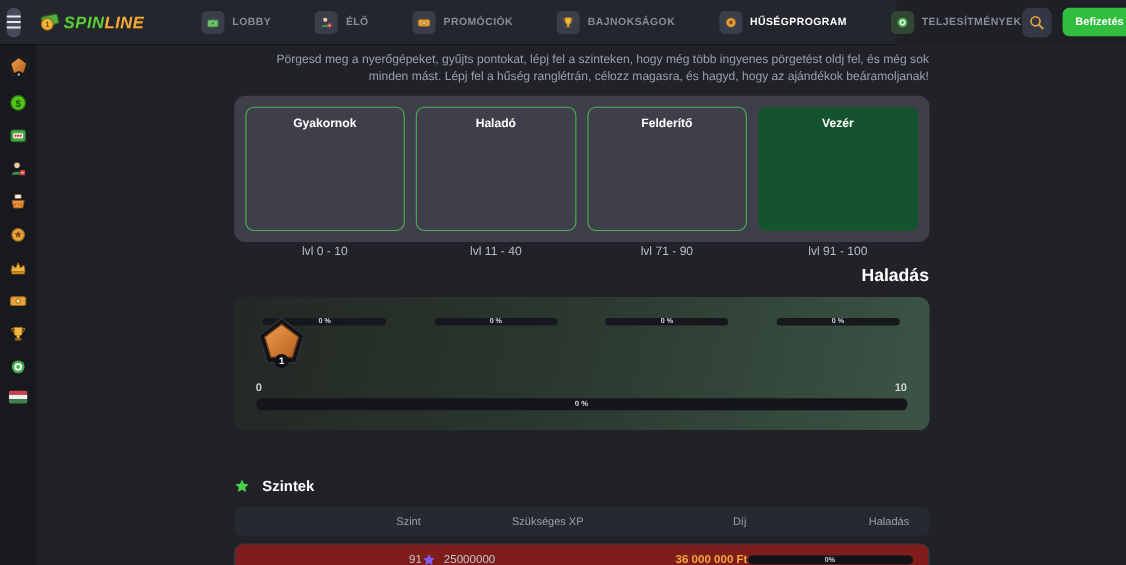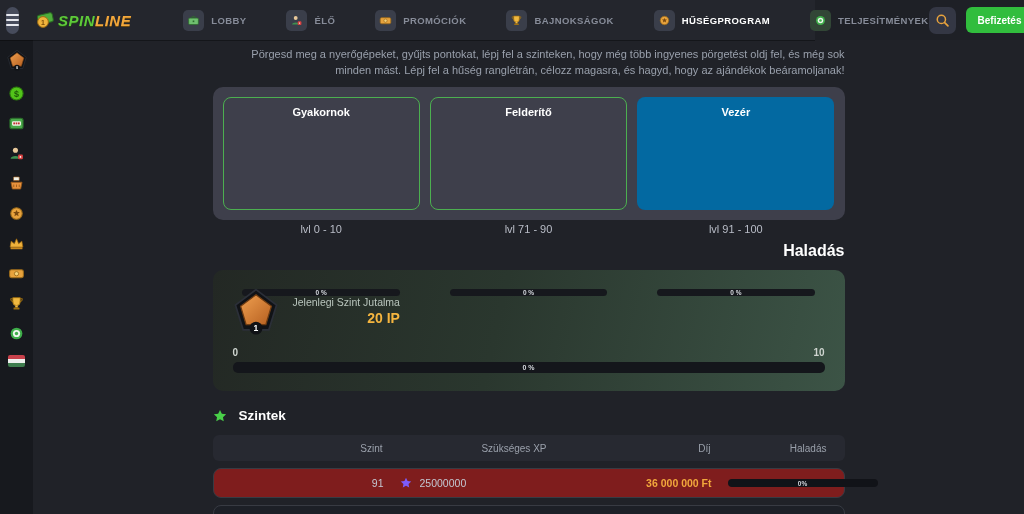--- a/index.html
+++ b/index.html
@@ -75,21 +75,21 @@
   
   .tiers-panel {
     margin-top:9px; background:#3e3f4b; border-radius:10px;
     padding:10px; display:flex; gap:10px; height:133px;
   }
   .tier-card {
     flex:1; border:1px solid #4caf50; border-radius:8px;
     display:flex; flex-direction:column; align-items:center;
     padding:8px 8px 9px; cursor:pointer;gap:48px;
   }
-  .tier-card.locked { border-color:transparent; background:#0369a1; }
+  .tier-card.locked { border-color:transparent; background:#14532d; }
   .tier-name { font-size:11px; font-weight:700; color:#ffffff; }
   .tier-badge { width:52px; height:48px; margin:5px 0 4px; }
   .tier-range { font-size:11px; color:#b9bdc7; }
   .pill {
     margin-top:6px; width:88%; height:9px; border-radius:5px; background:#16181d;
     display:flex; align-items:center; justify-content:center;
     font-size:6.5px; font-weight:700; color:#d7dae0;
   }
   
   .section-title { margin-top:22px; font-size:16px; font-weight:800; color:#ffffff; }
@@ -104,24 +104,24 @@
   .scale-row {
     display:flex; justify-content:space-between; margin-top:12px;
     font-size:10px; font-weight:700; color:#cfd5d0;
   }
   .big-bar {
     margin-top:4px; height:11px; border-radius:5px; background:#14161b;
     display:flex; align-items:center; justify-content:center;
     font-size:7px; font-weight:700; color:#d7dae0;
   }
   
-  .levels-head { margin-top:17px; display:flex; align-items:center; gap:12px; }
+  .levels-head { margin-top:43px; display:flex; align-items:center; gap:12px; }
   .levels-head svg { width:14px; height:14px; }
   .levels-title { font-size:13.5px; font-weight:800; color:#ffffff; }
-  .tbl-grid { display:grid; grid-template-columns:152px 148px 148px 1fr; align-items:center; padding:0 18px;gap:16px; }
+  .tbl-grid { display:grid; grid-template-columns:152px 148px 148px 1fr; align-items:center; padding:0 18px; }
   .tbl-header {
     margin-top:12px; height:26px; background:#272931; border-radius:6px;
     font-size:10px; color:#9aa0ab;
   }
   .tbl-row {
     margin-top:7px; height:30px; border:1px solid #383b43; border-radius:8px;
     font-size:10.5px; color:#c3c8d2; cursor:pointer;
   }
   .tbl-row.odd { background:#7f1d1d; }
   .tbl-row.even { background:#1d2027; }
@@ -346,20 +346,31 @@
         <svg class="tier-badge" viewBox="0 0 56 52">
           <polygon points="28,2 54,21 44,50 12,50 2,21" fill="#8a4a1c"></polygon>
           <polygon points="28,5 51,22 42,47.5 14,47.5 5,22" fill="url(#gBronze)"></polygon>
           <polygon points="28,12 45,24.5 38.6,42.5 17.4,42.5 11,24.5" fill="none" stroke="#6e3c12" stroke-width="2"></polygon>
           <polygon points="28,12 45,24.5 28,28" fill="#ffffff" opacity=".18"></polygon>
         </svg>
         <span class="tier-range">lvl 0 - 10</span>
         <span class="pill">0 %</span>
       </div>
       <div class="tier-card">
+        <span class="tier-name">Haladó</span>
+        <svg class="tier-badge" viewBox="0 0 56 52">
+          <polygon points="28,2 54,21 44,50 12,50 2,21" fill="#67768c"></polygon>
+          <polygon points="28,5 51,22 42,47.5 14,47.5 5,22" fill="url(#gSilver)"></polygon>
+          <polygon points="28,12 45,24.5 38.6,42.5 17.4,42.5 11,24.5" fill="none" stroke="#6f7f95" stroke-width="2"></polygon>
+          <polygon points="28,12 45,24.5 28,28" fill="#ffffff" opacity=".35"></polygon>
+        </svg>
+        <span class="tier-range">lvl 11 - 40</span>
+        <span class="pill">0 %</span>
+      </div>
+      <div class="tier-card">
         <span class="tier-name">Felderítő</span>
         <svg class="tier-badge" viewBox="0 0 56 52">
           <polygon points="28,2 54,21 44,50 12,50 2,21" fill="#2a56a8"></polygon>
           <polygon points="28,5 51,22 42,47.5 14,47.5 5,22" fill="url(#gBlue)"></polygon>
           <polygon points="28,12 45,24.5 38.6,42.5 17.4,42.5 11,24.5" fill="none" stroke="#2456a8" stroke-width="2"></polygon>
           <polygon points="28,12 45,24.5 28,28" fill="#ffffff" opacity=".3"></polygon>
         </svg>
         <span class="tier-range">lvl 71 - 90</span>
         <span class="pill">0 %</span>
       </div>
@@ -378,24 +389,20 @@
 
     <h2 class="section-title">Haladás</h2>
     <section class="progress-card">
       <div class="progress-head">
         <svg class="level-badge" viewBox="0 0 52 56">
           <polygon points="26,3 50,21 41,50 11,50 2,21" fill="#101216" stroke="#2b2f38" stroke-width="2"></polygon>
           <polygon points="26,9 44,22.5 37.5,44 14.5,44 8,22.5" fill="url(#gBronze)" stroke="#6e3c12" stroke-width="1.5"></polygon>
           <circle cx="26" cy="48" r="7.5" fill="#101216"></circle>
           <text x="26" y="51.5" font-size="10" font-weight="bold" fill="#ffffff" text-anchor="middle">1</text>
         </svg>
-        <div>
-          <div class="reward-label">Jelenlegi Szint Jutalma</div>
-          <div class="reward-value">20 IP</div>
-        </div>
       </div>
       <div class="scale-row">
         <span>0</span>
         <span>10</span>
       </div>
       <div class="big-bar">0 %</div>
     </section>
 
     <div class="levels-head">
       <svg viewBox="0 0 16 16">

